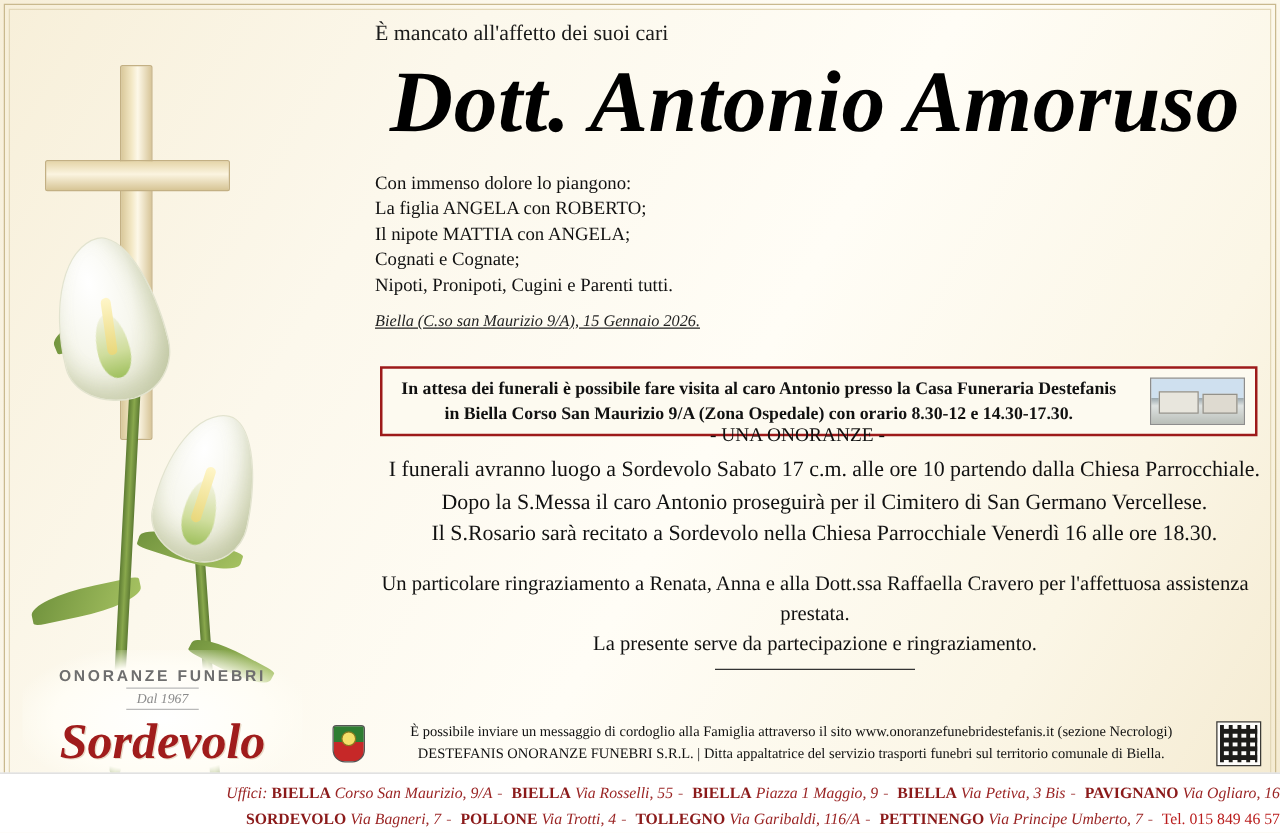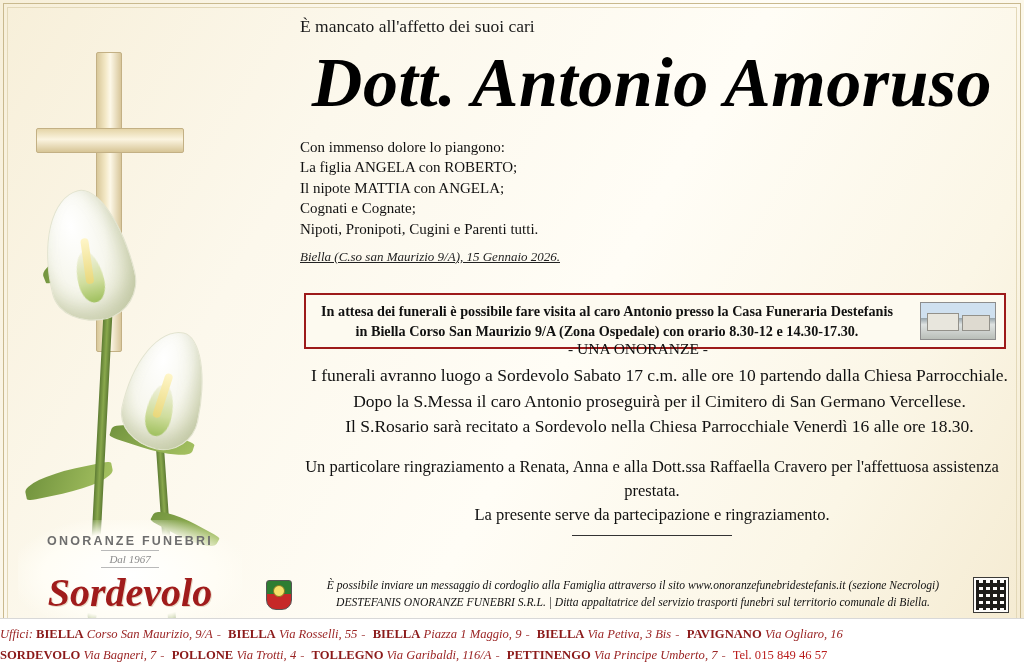--- a/index.html
+++ b/index.html
@@ -229,21 +229,20 @@
 
   
   .bottom-strip {
     position: absolute;
     left: 252px; top: 572px;
     width: 772px; height: 46px;
     display: flex;
     align-items: center;
     gap: 20px;
     padding: 0 16px 0 14px;
-    font-style: italic;
   }
   .crest {
     width: 26px; height: 30px;
     background: linear-gradient(180deg,#2e7d32 0%, #2e7d32 45%, #c62828 46%, #c62828 100%);
     border: 1px solid #555;
     border-radius: 3px 3px 10px 10px;
     position: relative;
     flex: 0 0 auto;
   }
   .crest::after {
@@ -273,21 +272,21 @@
   }
 
   
   .footer {
     position: absolute;
     left: 0; bottom: 0;
     width: 1024px; height: 48px;
     background: #ffffff;
     border-top: 1px solid #d8d8d8;
     padding-top: 5px;
-    text-align: left;
+    text-align: right;
   }
   .footer-row {
     font-size: 12.6px;
     line-height: 1.65;
     color: #8b1a1a;
     white-space: nowrap;
   }
   .footer-row .city { font-weight: bold; }
   .footer-row .addr { font-style: italic; color: #9a2424; }
   .footer-row .dot { color: #b86a6a; padding: 0 4px; }

